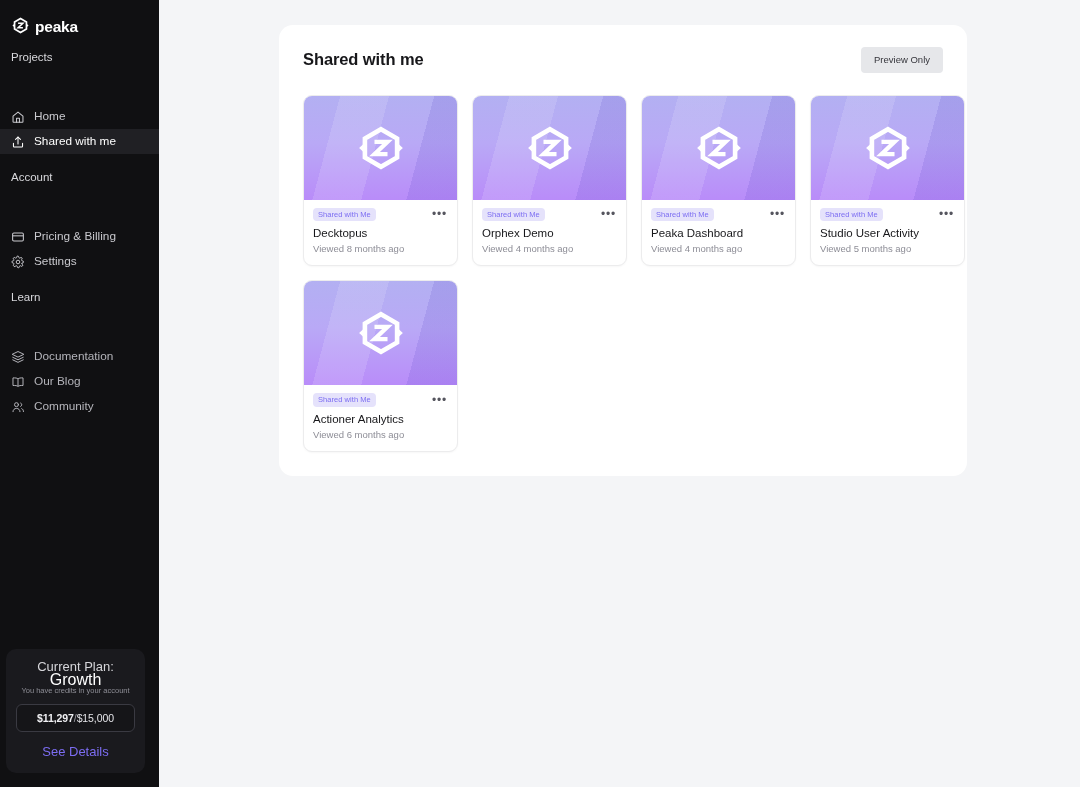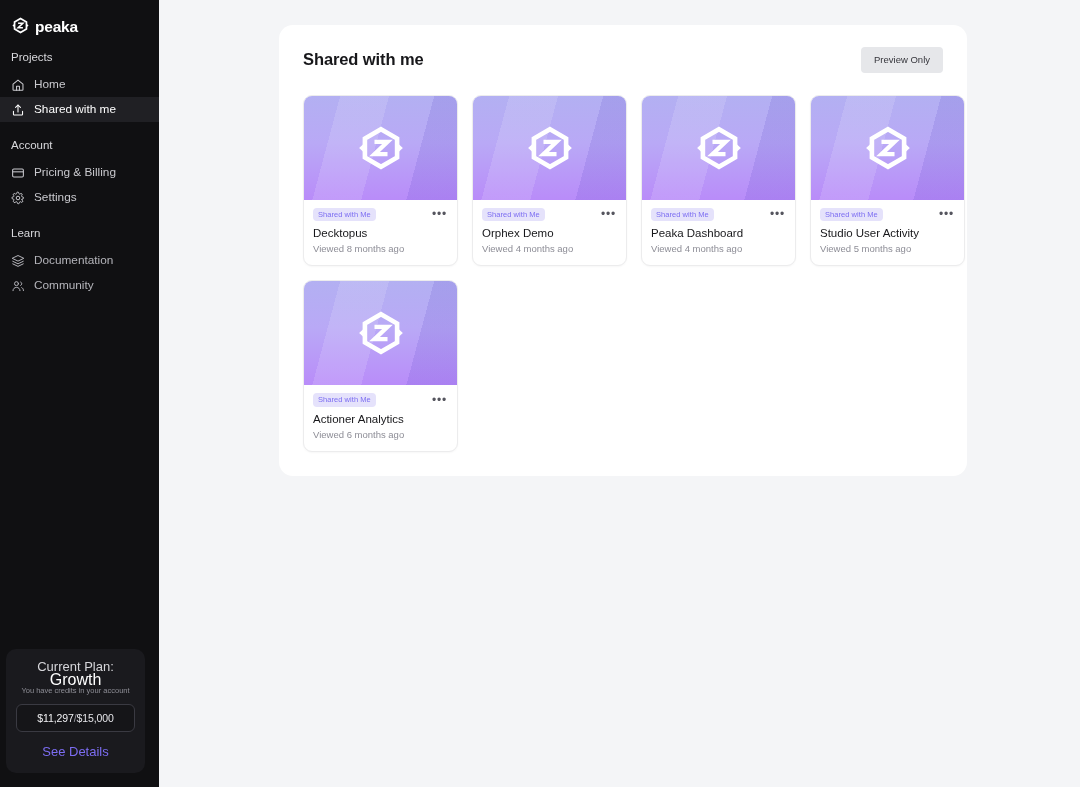--- a/index.html
+++ b/index.html
@@ -45,21 +45,21 @@
 
   .nav-section-title {
     color: #d8d8dc;
     font-size: 11.5px;
     padding: 0 0 0 11px;
     margin-top: 16px;
     margin-bottom: 8px;
     line-height: 14px;
     font-weight: 400;
   }
-  .nav-list { display: flex; flex-direction: column; }
+  .nav-list { display: flex; flex-direction: column; margin-top: 32px; }
   .nav-item {
     display: flex;
     align-items: center;
     gap: 9px;
     height: 25px;
     padding: 0 0 0 11px;
     color: #c9c9ce;
     font-size: 11.8px;
     cursor: pointer;
     text-decoration: none;
@@ -107,21 +107,21 @@
   .plan-credits {
     border: 1px solid #3a3a42;
     border-radius: 6px;
     padding: 7px 4px;
     color: #f0f0f3;
     font-size: 10.5px;
     background: #151518;
     letter-spacing: -0.1px;
   }
   .plan-credits .sep { color: #9a9aa2; font-weight: 400; }
-  .plan-credits .used { font-weight: 400; }
+  .plan-credits .used { font-weight: 700; }
   .plan-credits .tot { font-weight: 400; color: #e4e4e8; }
   .plan-link {
     display: block;
     margin-top: 12px;
     color: #7c6df2;
     font-size: 13px;
     text-decoration: none;
     cursor: pointer;
   }
 
@@ -304,20 +304,30 @@
         <svg viewBox="0 0 24 24" fill="none" stroke="currentColor" stroke-width="1.7" stroke-linejoin="round">
           <path d="M12 2.6 22 7.4 12 12.2 2 7.4 Z"></path>
           <path d="M2.4 12.2 12 16.8 21.6 12.2"></path>
           <path d="M2.4 16.6 12 21.2 21.6 16.6"></path>
         </svg>
       </span>
       <span>Documentation</span>
     </a>
     <a class="nav-item muted">
       <span class="ico">
+        <svg viewBox="0 0 24 24" fill="none" stroke="currentColor" stroke-width="1.7" stroke-linejoin="round">
+          <path d="M12 6.6 C10.4 5.2 7.8 4.8 3.4 5 V18 c4.4-.2 7 .2 8.6 1.6"></path>
+          <path d="M12 6.6 C13.6 5.2 16.2 4.8 20.6 5 V18 c-4.4-.2-7 .2-8.6 1.6"></path>
+          <path d="M12 6.6 V19.6"></path>
+        </svg>
+      </span>
+      <span>Our Blog</span>
+    </a>
+    <a class="nav-item muted">
+      <span class="ico">
         <svg viewBox="0 0 24 24" fill="none" stroke="currentColor" stroke-width="1.7" stroke-linecap="round">
           <circle cx="9.4" cy="8" r="3.4"></circle>
           <path d="M3.4 20 c0-3.4 2.7-5.6 6-5.6 s6 2.2 6 5.6"></path>
           <path d="M16.6 5.2 a3.2 3.2 0 0 1 0 5.8"></path>
           <path d="M18.4 14.8 c1.8.8 3 2.5 3 5"></path>
         </svg>
       </span>
       <span>Community</span>
     </a>
   </nav>

